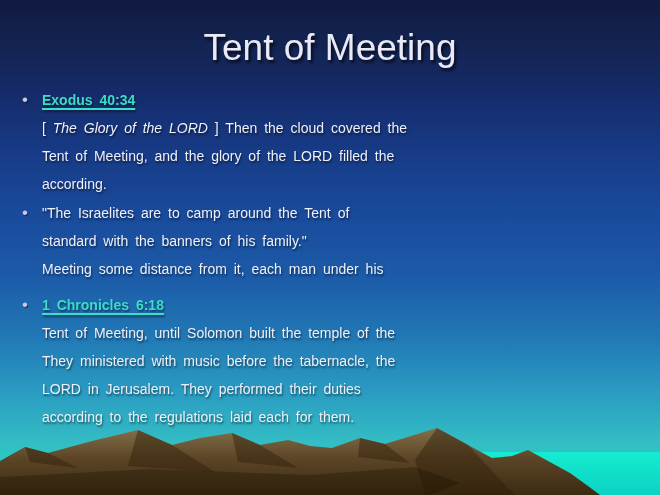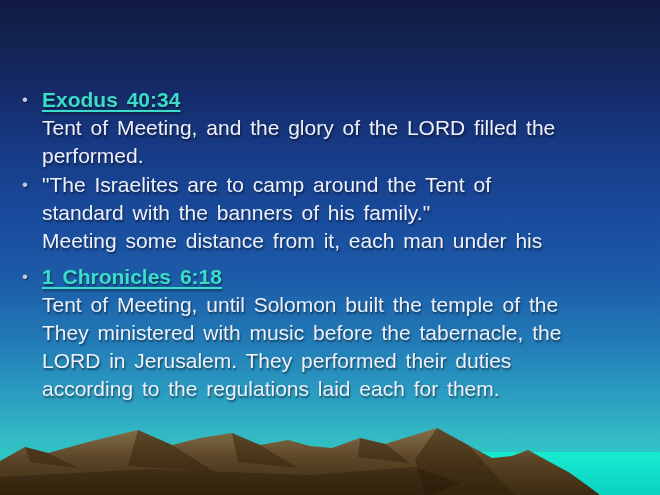--- a/index.html
+++ b/index.html
@@ -18,21 +18,21 @@
   .title{position:absolute;top:27px;left:0;width:660px;margin:0;text-align:center;
     font-size:37px;font-weight:400;color:#e9e9f7;letter-spacing:0px;
     text-shadow:2px 3px 3px rgba(0,0,0,0.65);}
   
   .content{position:absolute;left:42px;top:86px;width:600px;}
   .bullet{position:relative;}
   .bullet.gap1{margin-top:1px;}
   .bullet.gap8{margin-top:8px;}
   .dot{position:absolute;left:-20px;top:0px;width:14px;height:28px;
     line-height:28px;font-size:17px;color:#c7c9e6;text-shadow:1px 1px 1px rgba(0,0,0,.5);}
-  .line{height:28px;line-height:28px;font-size:21px;color:#eef0fb;
+  .line{height:28px;line-height:28px;font-size:14px;color:#eef0fb;
     white-space:nowrap;word-spacing:3px;
     text-shadow:1px 2px 2px rgba(0,0,0,0.5);}
   .ref{color:#3bdcc8;font-weight:bold;text-decoration:underline;
     text-decoration-thickness:2px;text-underline-offset:3px;cursor:pointer;
     text-shadow:1px 2px 2px rgba(0,0,0,0.45);}
   .b{font-weight:normal;}
   .it{font-style:italic;}
 </style>
 </head>
 <body>
@@ -51,28 +51,30 @@
     </defs>
     <polygon fill="url(#mg)" points="0,36 25,22 48,28 92,16 138,5 172,20 200,13 232,8 260,20 288,15 310,21 332,23 360,13 385,19 437,3 468,20 492,33 512,31 528,25 548,36 570,48 588,61 600,70 0,70"></polygon>
     <polygon fill="#2e2008" fill-opacity="0.45" points="25,22 48,28 78,43 30,37"></polygon>
     <polygon fill="#2e2008" fill-opacity="0.45" points="138,5 172,20 215,47 128,41"></polygon>
     <polygon fill="#2e2008" fill-opacity="0.45" points="232,8 260,20 298,43 238,37"></polygon>
     <polygon fill="#2e2008" fill-opacity="0.45" points="360,13 385,19 410,38 358,32"></polygon>
     <polygon fill="#2e2008" fill-opacity="0.45" points="437,3 468,20 505,60 515,70 425,70 415,35"></polygon>
     <polygon fill="#140c00" fill-opacity="0.28" points="0,52 150,44 310,50 415,42 460,58 430,70 0,70"></polygon>
   </svg>
 
+  <h1 class="title">Tent of Meeting</h1>
 
   <div class="content">
 
     <div class="bullet">
       <span class="dot">•</span>
       <div class="line"><a class="ref">Exodus 40:34</a></div>
+      <div class="line"><span>[ </span><span class="it">The Glory of the LORD</span><span> ] Then the cloud covered the</span></div>
       <div class="line"><span class="b">Tent</span><span> of </span><span class="b">Meeting</span><span>, and the glory of the LORD filled the</span></div>
-      <div class="line"><span>performed.</span></div>
+      <div class="line"><span>according.</span></div>
     </div>
 
     <div class="bullet gap1">
       <span class="dot">•</span>
       <div class="line"><span>"The Israelites are to camp around the </span><span class="b">Tent</span><span> of</span></div>
       <div class="line"><span>standard with the banners of his family."</span></div>
       <div class="line"><span class="b">Meeting</span><span> some distance from it, each man under his</span></div>
     </div>
 
     <div class="bullet gap8">

